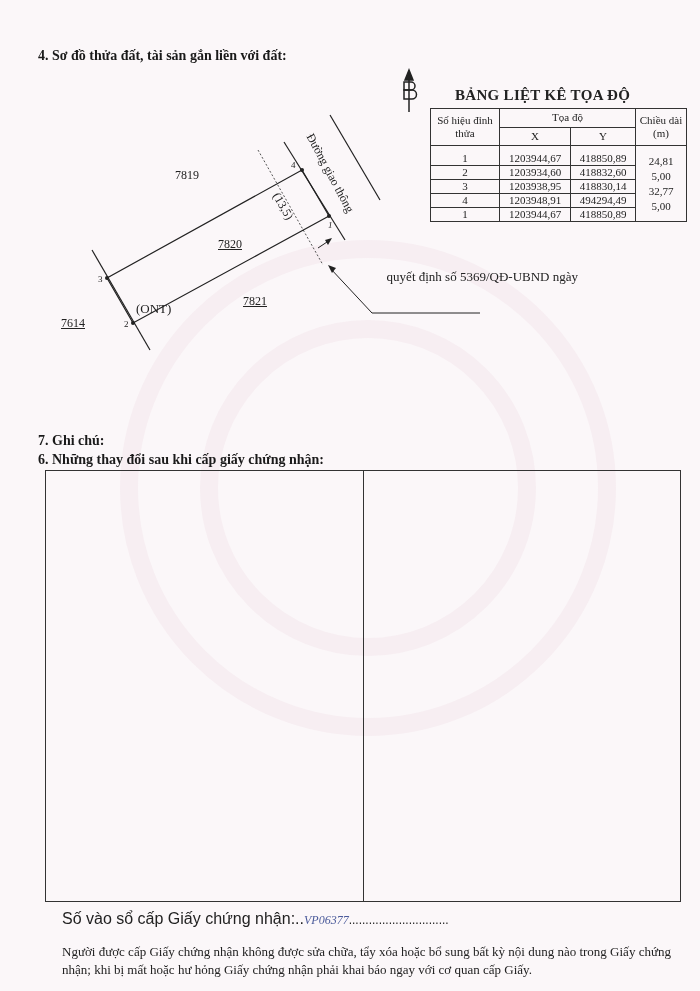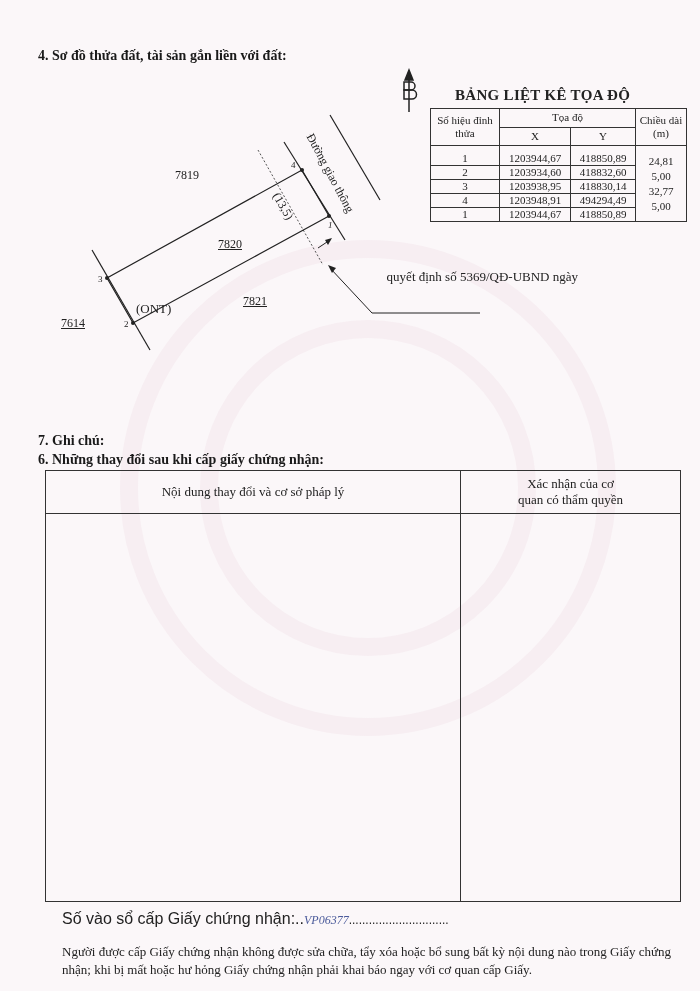--- a/index.html
+++ b/index.html
@@ -138,27 +138,20 @@
     <td>418850,89</td>
   </tr>
 </tbody>
   </table>
 
 <div class="heading" style="left:38px; top:433px;">7. Ghi chú:</div>
 <div class="heading" style="left:38px; top:452px;">6. Những thay đổi sau khi cấp giấy chứng nhận:</div>
 
 <table class="changes">
   <tbody>
-      <tr>
-    <th style="width:412px;">Nội dung thay đổi và cơ sở pháp lý</th>
-    <th>
-      <div>Xác nhận của cơ</div>
-      <div>quan có thẩm quyền</div>
-    </th>
-  </tr>
   <tr>
     <td></td>
     <td></td>
   </tr>
 </tbody>
   </table>
 
 <div class="footer1">
   <span>Số vào sổ cấp Giấy chứng nhận:..</span><span class="hand">VP06377</span><span style="font-size:12px;">..............................</span>
 </div>

